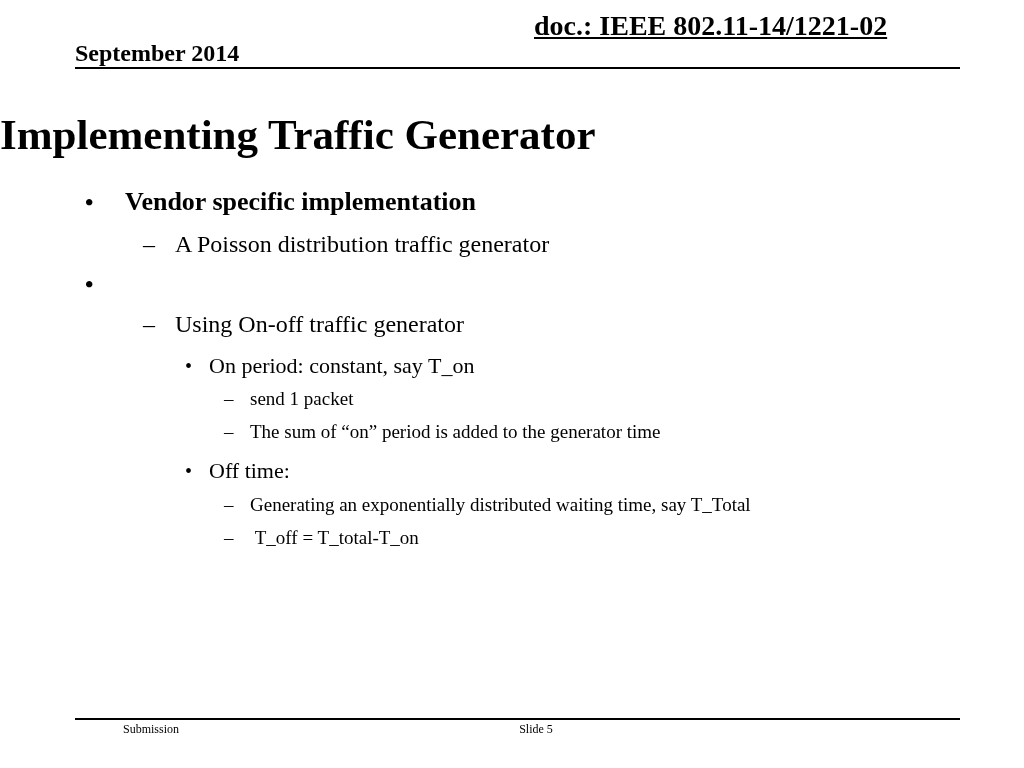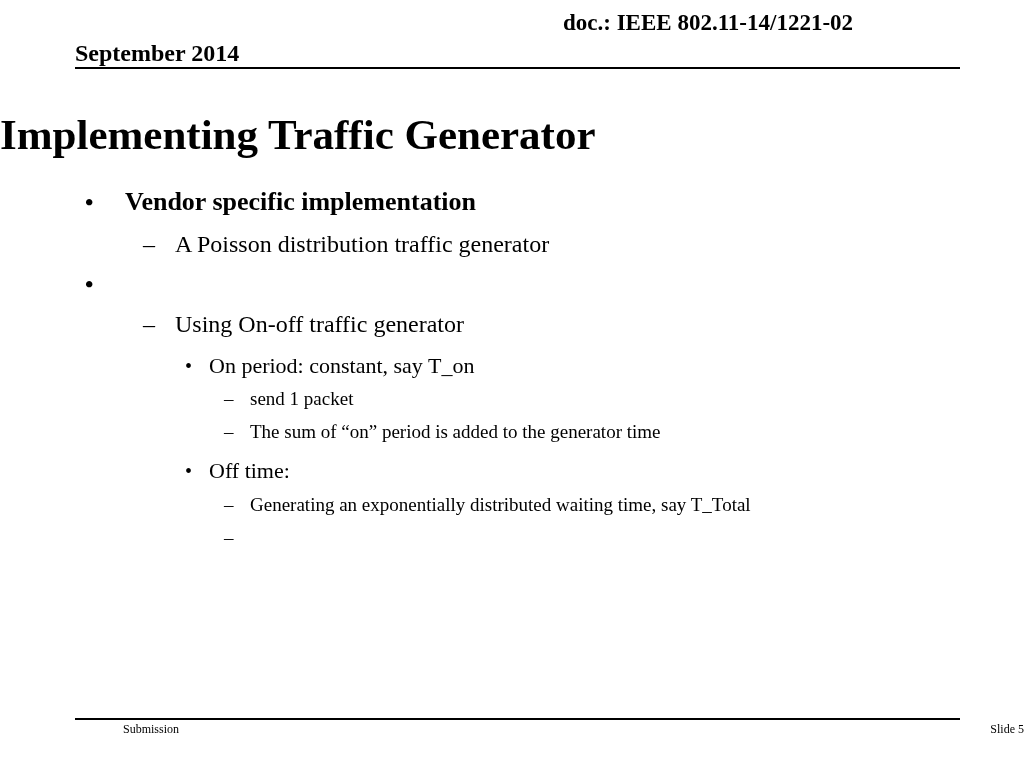--- a/index.html
+++ b/index.html
@@ -9,24 +9,25 @@
     color: #000000;
     font-family: "Liberation Serif", "DejaVu Serif", serif;
     position: relative;
     overflow: hidden;
   }
   .slide { position: absolute; inset: 0; background: #ffffff; }
 
   
   .doc-label {
     position: absolute;
-    top: 10px; left: 563px;
-    font-size: 23px;
+    top: 10px; left: 534px;
+    font-size: 28px;
     font-weight: bold;
     white-space: nowrap;
+    text-decoration: underline;
   }
   .date-label {
     position: absolute;
     top: 40px; left: 75px;
     font-size: 24px;
     font-weight: bold;
     white-space: nowrap;
   }
   .header-rule {
     position: absolute;
@@ -76,21 +77,21 @@
     background: #000000;
   }
   .footer-left, .footer-center, .footer-right {
     position: absolute;
     top: 722px;
     font-size: 12px;
     white-space: nowrap;
     margin-left: 48px;
   }
   .footer-left  { left: 75px; }
-  .footer-center { left: 0; right: 0; text-align: right; }
+  .footer-center { left: 0; right: 0; text-align: center; }
   .footer-right { right: 66px; }
 </style>
 </head>
 <body>
 
 <div class="slide">
 
   <div class="doc-label">doc.: IEEE 802.11-14/1221-02</div>
   <div class="date-label">September 2014</div>
   <div class="header-rule"></div>
@@ -128,20 +129,21 @@
       <div class="bullet level-3">
         <span class="marker">•</span>
         <span class="text"><span>Off time:</span></span>
       </div>
       <div class="bullet level-4">
         <span class="marker">–</span>
         <span class="text"><span>Generating an exponentially distributed waiting time, say T_Total</span></span>
       </div>
       <div class="bullet level-4">
         <span class="marker">–</span>
+        <span class="text"><span> T_off = T_total-T_on</span></span>
       </div>
     </div>
 
   <div class="footer-rule"></div>
   <div class="footer-left">Submission</div>
   <div class="footer-center">Slide 5</div>
 
 </div>
 
 </body></html>

